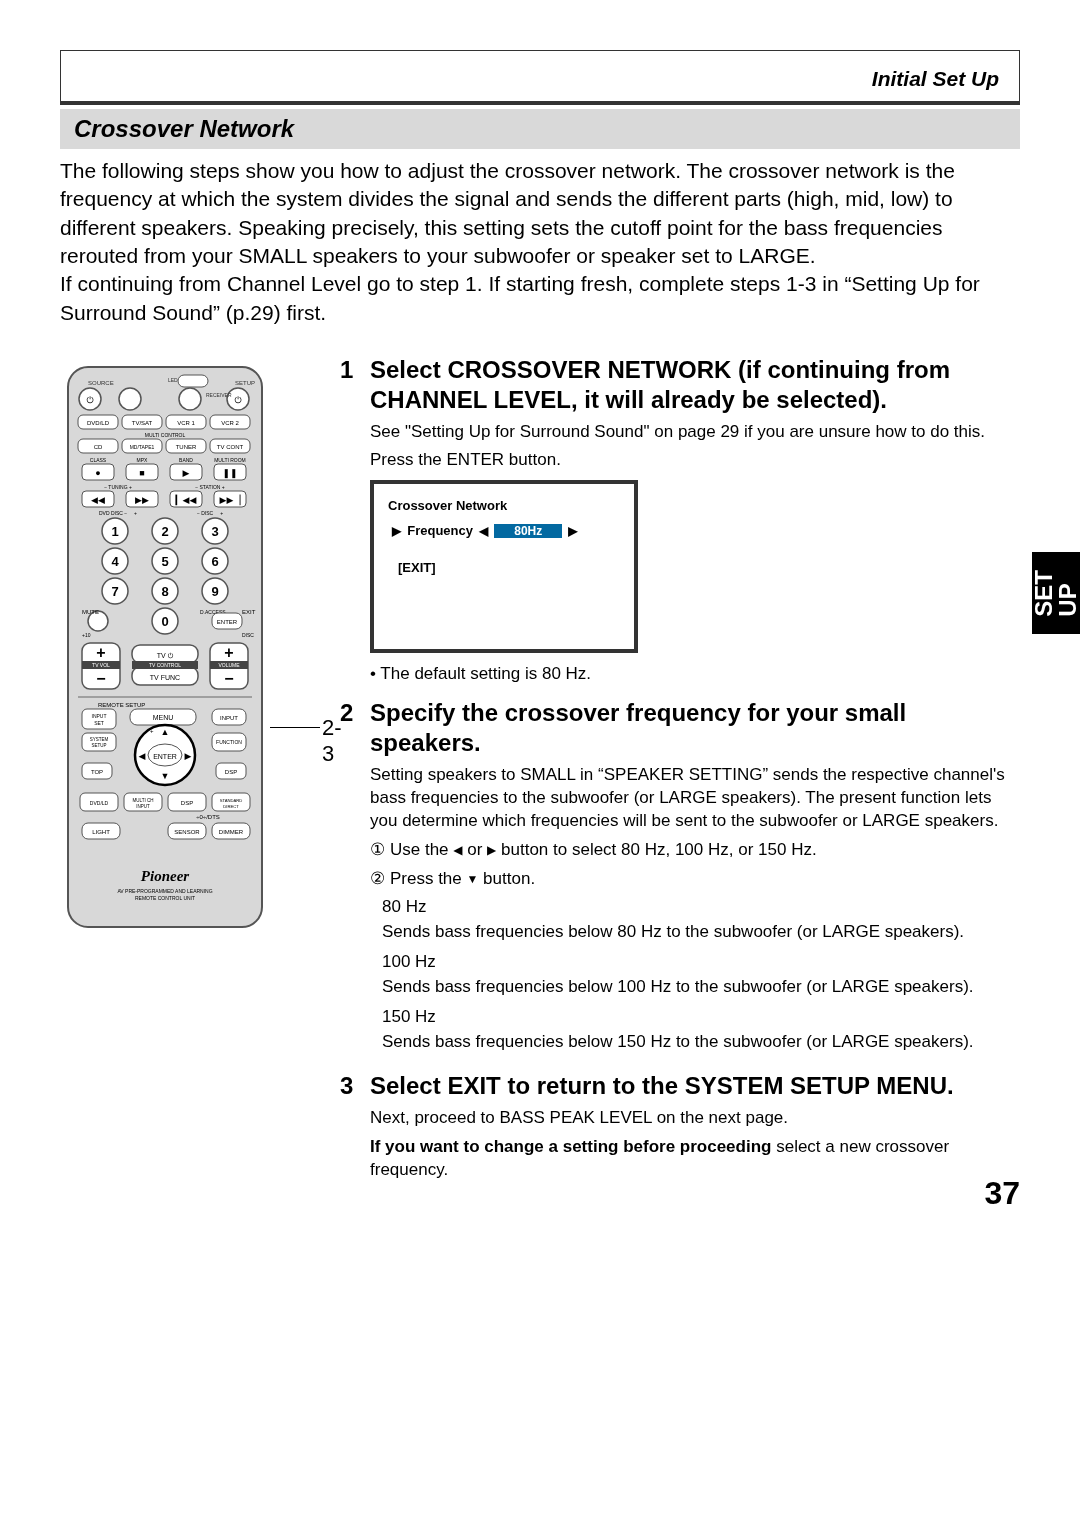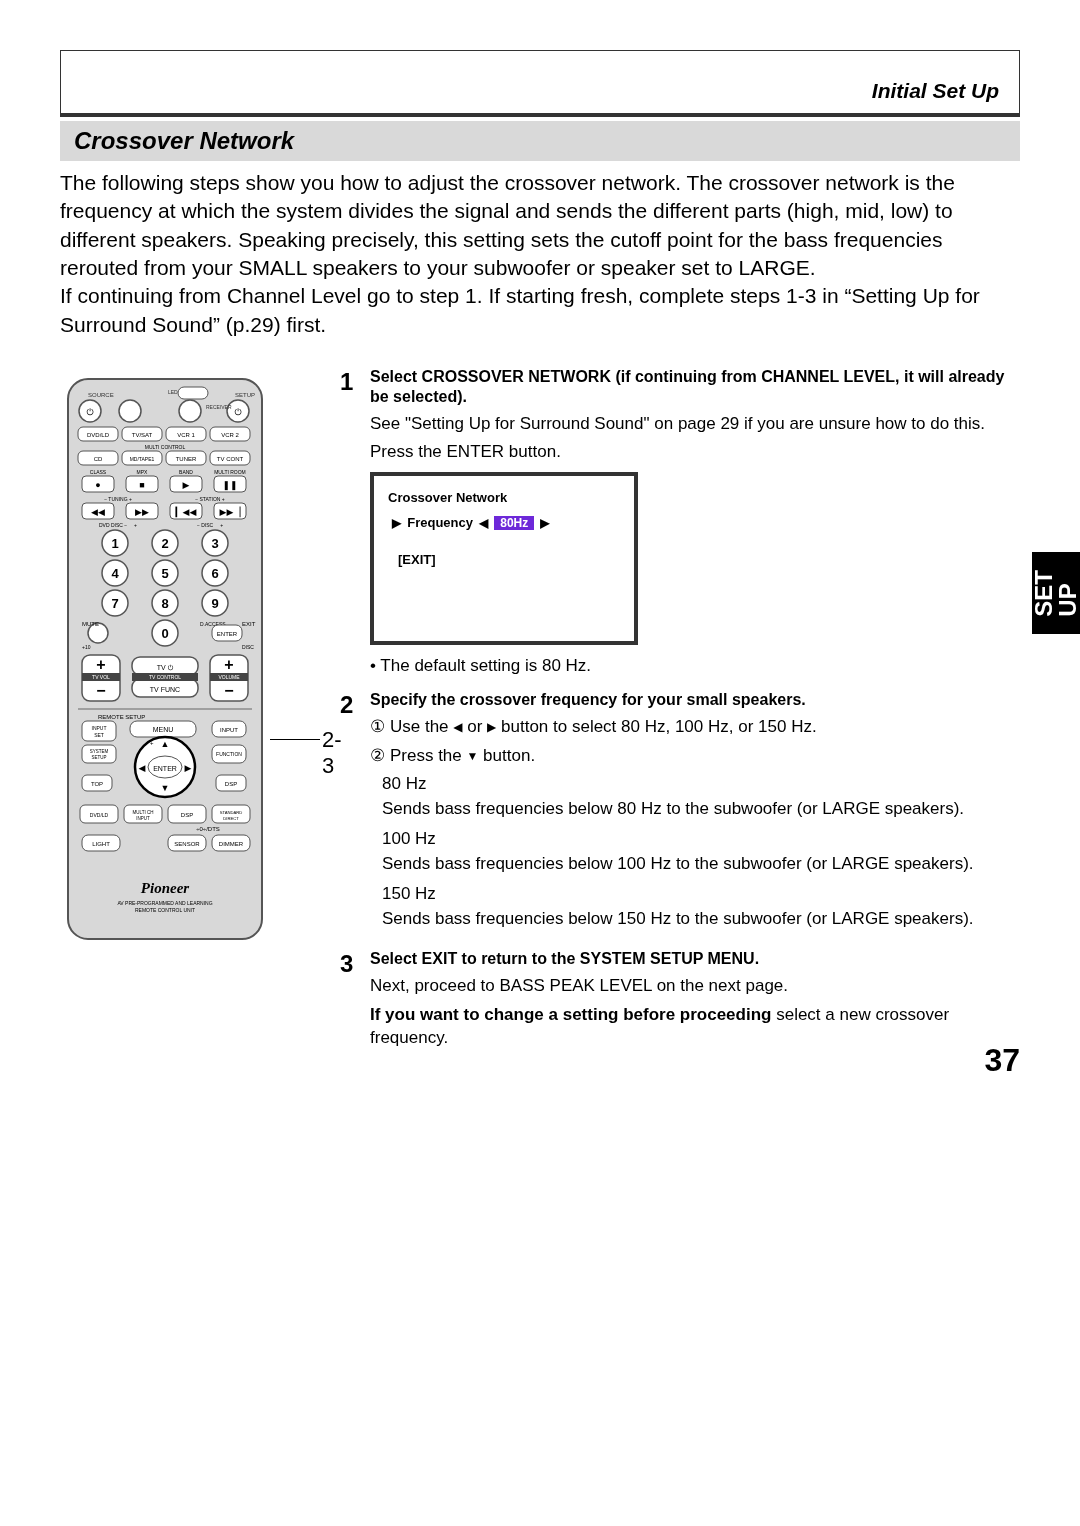--- a/index.html
+++ b/index.html
@@ -11,21 +11,21 @@
     width: 1080px;
   }
   .page {
     padding: 50px 60px 40px 60px;
     position: relative;
     box-sizing: border-box;
   }
   .top-bar {
     border: 1px solid #333;
     border-bottom: 4px solid #333;
-    padding: 28px 20px 10px 20px;
+    padding: 16px 20px 10px 20px;
     text-align: right;
     font-weight: bold;
     font-style: italic;
     font-size: 21px;
     margin-bottom: 4px;
   }
   .section-title-bar {
     background: #d9d9d9;
     font-weight: bold;
     font-style: italic;
@@ -80,21 +80,21 @@
     font-size: 24px;
     font-weight: bold;
     line-height: 1.25;
     width: 20px;
     flex-shrink: 0;
   }
   .step-content {
     flex: 1;
   }
   .step-title {
-    font-size: 16px;
+    font-size: 24px;
     font-weight: bold;
     line-height: 1.25;
     margin-bottom: 6px;
   }
   .step-body {
     font-size: 17px;
     line-height: 1.35;
     margin-bottom: 6px;
   }
   .sub-bold {
@@ -120,23 +120,23 @@
   }
   .osd-row {
     display: flex;
     align-items: center;
     gap: 6px;
     font-size: 13px;
     padding-left: 4px;
     margin-bottom: 22px;
   }
   .osd-val {
-    background:#6d28d9;
+    background:#0369a1;
     color:#fff;
-    padding:0 6px;
+    padding:0 20px;
     font-size:12px;
   }
   .osd-exit {
     padding-left: 10px;
     font-size: 13px;
   }
   .freq-block { margin-bottom: 8px; margin-left: 12px; }
   .side-tab {
     position: absolute;
     right: 0;
@@ -405,20 +405,21 @@
           </div>
 
           <div class="step-body">• The default setting is 80 Hz.</div>
         </div>
       </div>
 
       <div class="step-row" style="margin-top:6px;">
         <div class="step-num">2</div>
         <div class="step-content">
           <div class="step-title">Specify the crossover frequency for your small speakers.</div>
+          <div class="step-body">Setting speakers to SMALL in “SPEAKER SETTING” sends the respective channel's bass frequencies to the subwoofer (or LARGE speakers). The present function lets you determine which frequencies will be sent to the subwoofer or LARGE speakers.</div>
 
           <div class="step-body">
             <span>① Use the </span><span class="tri">◀</span><span> or </span><span class="tri">▶</span><span> button to select 80 Hz, 100 Hz, or 150 Hz.</span>
           </div>
           <div class="step-body">
             <span>② Press the </span><span class="tri">▼</span><span> button.</span>
           </div>
 
           <div class="freq-block">
             <div class="sub-bold">80 Hz</div>

